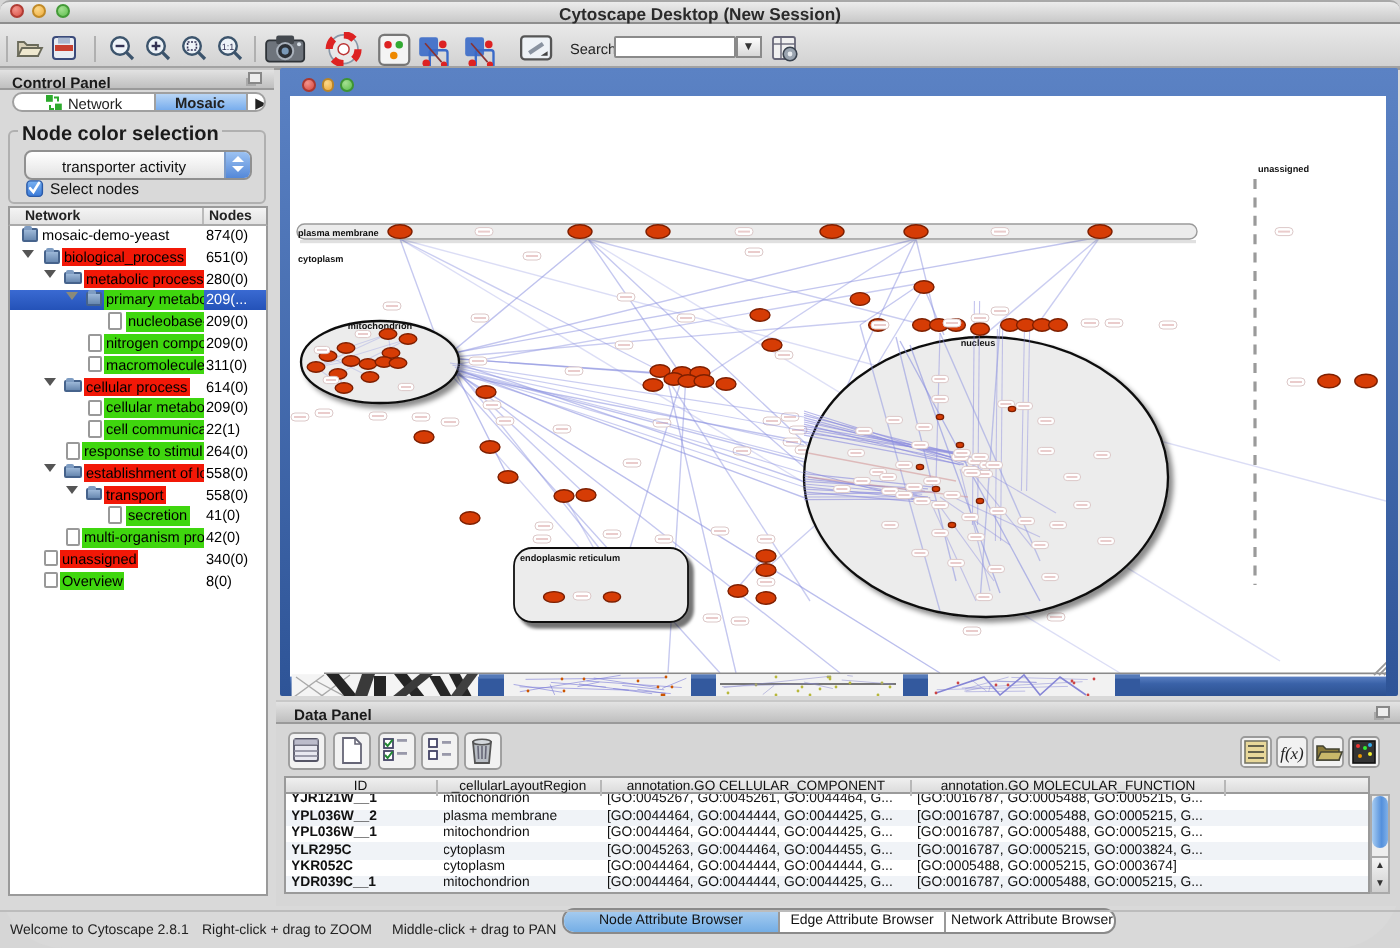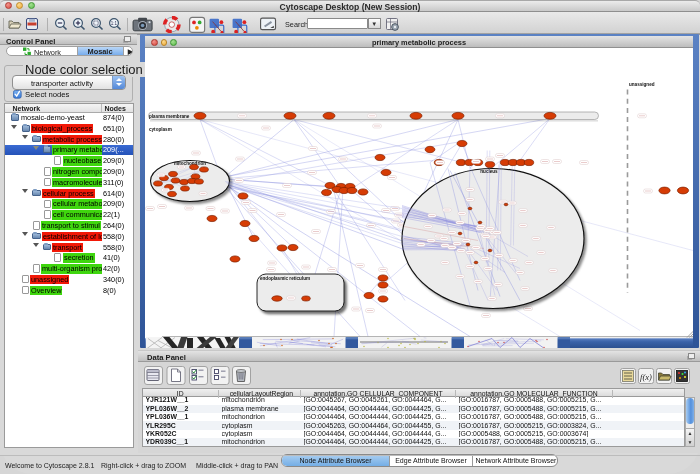--- a/index.html
+++ b/index.html
@@ -22,21 +22,21 @@
 #cptitle { left:0; top:34px; width:137px; height:11px; background:linear-gradient(#e2e2e2,#bfbfbf); border-bottom:1px solid #9a9a9a; border-top:1px solid #c8c8c8; }
 #cptitle span { position:absolute; left:6px; top:1.5px; font-size:7.6px; font-weight:bold; color:#1a1a1a; }
 .floatic { position:absolute; width:7px; height:6px; border:1px solid #888; background:#eee; box-shadow:-2px 2px 0 -1px #aaa; }
 #cpbg { left:0; top:45px; width:137px; height:410px; background:#d9d9d9; }
 #tabs { left:5.5px; top:45.5px; width:127px; height:10.5px; background:#fff; border:1px solid #a0a0a0; border-radius:5.5px; overflow:hidden; }
 #tabs .seg { position:absolute; top:0; height:100%; font-size:7.4px; color:#222; text-align:center; }
 #seg-net { left:0; width:70px; line-height:10px; }
 #seg-mos { left:70px; width:47px; background:linear-gradient(#b9d6f6,#78aded); font-weight:bold; line-height:10px; border-left:1px solid #a0a0a0; border-right:1px solid #a0a0a0; }
 #seg-arr { left:117px; width:14px; line-height:10px; font-size:6px; }
 #groupbox { left:4px; top:65px; width:129px; height:37px; border:1px solid #b0b0b0; border-radius:3px; }
-#gblabel { left:9px; top:61.5px; font-size:13px; font-weight:normal; color:#1a1a1a; background:#d9d9d9; padding:0 2px;margin-left:14px; }
+#gblabel { left:9px; top:61.5px; font-size:10px; font-weight:bold; color:#1a1a1a; background:#d9d9d9; padding:0 2px; }
 #combo { left:11.5px; top:74.5px; width:114px; height:15px; border:1px solid #909090; border-radius:4px; background:linear-gradient(#ffffff,#e2e2e2); }
 #combo .txt { position:absolute; left:0; right:13px; top:3px; text-align:center; font-size:7.6px; color:#111; }
 #combo .cap { position:absolute; right:0; top:0; width:13px; height:13px; border-radius:0 3px 3px 0; background:linear-gradient(#9cc2f2,#5488d8); border-left:1px solid #7a9ac8; }
 #combo .cap i { position:absolute; left:3px; width:0; height:0; border-left:3px solid transparent; border-right:3px solid transparent; }
 #cklabel { left:25px; top:89.5px; font-size:7.7px; color:#111; }
 #treebox { left:3.5px; top:103px; width:130px; height:345px; background:#fff; border:1px solid #9a9a9a; }
 #treehdr { left:3.5px; top:103px; width:130px; height:9.5px; background:linear-gradient(#f4f4f4,#e2e2e2); border:1px solid #9a9a9a; border-bottom:1px solid #aaa; }
 #treehdr span { position:absolute; top:1px; font-size:7px; font-weight:bold; color:#222; }
 .trow { position:absolute; left:4.5px; width:128px; height:10.3px; }
 .trow .fold { position:absolute; top:1.6px; width:8.6px; height:6.6px; background:linear-gradient(#9db8d8,#6888b0); border:0.8px solid #46638c; border-radius:1px; }
@@ -171,23 +171,20 @@
         <circle cx="9" cy="9" r="1.2" fill="#e8ecf0"></circle>
       </g>
 </svg>
 <div class="abs" id="searchlbl">Search:</div>
 <div class="abs" id="searchbox"></div>
 <div class="abs" id="searchdd">▼</div>
 
 <div class="abs" style="left:0;top:33.5px;width:700px;height:1px;background:#9a9a9a"></div>
 
 <div class="abs" id="frame"></div>
-<div class="abs" id="ftitle">
-      <span class="t">primary metabolic process</span>
-    </div>
 <div class="mtl" style="left:151.2px;top:39.3px;background:radial-gradient(circle at 35% 30%,#f2948c,#d8463c);border:0.5px solid #a83830;"></div>
 <div class="mtl" style="left:160.6px;top:39.3px;background:radial-gradient(circle at 35% 30%,#fbd88a,#eeab3c);border:0.5px solid #b8842a;"></div>
 <div class="mtl" style="left:170.4px;top:39.3px;background:radial-gradient(circle at 35% 30%,#a5df92,#5abc4a);border:0.5px solid #3e9434;"></div>
 <svg style="position:absolute;left:145px;top:47.5px" width="548" height="300.5" viewBox="145 47.5 548 300.5">
 <rect x="145" y="47.5" width="548" height="300.5" fill="#fff"></rect>
 <g>
         <line x1="221.0336947830367" y1="176.25010755222667" x2="200" y2="119" stroke="#8c92e0" stroke-width="0.7" opacity="0.4912543977553679"></line>
         <line x1="216.45531811963704" y1="183.36471214164013" x2="294" y2="119" stroke="#8c92e0" stroke-width="0.7" opacity="0.5515049231134367"></line>
         <line x1="223.8139752447533" y1="176.86938832629417" x2="458" y2="119" stroke="#8c92e0" stroke-width="0.7" opacity="0.5132882729527906"></line>
         <line x1="214.32776941381877" y1="178.18637974803605" x2="550" y2="118" stroke="#8c92e0" stroke-width="0.7" opacity="0.5258032932155043"></line>
@@ -781,21 +778,21 @@
 <span class="tlab" style="left:47.5px;background:#3fd60e;max-width:50px;">cellular metabol</span>
 <span class="tcount" style="color:#000">209(0)</span>
 </div>
 <div class="trow" style="top:209.6px;">
 <span class="page" style="left:39.5px"></span>
 <span class="tlab" style="left:47.5px;background:#3fd60e;max-width:50px;">cell communicat</span>
 <span class="tcount" style="color:#000">22(1)</span>
 </div>
 <div class="trow" style="top:220.4px;">
 <span class="page" style="left:28.5px"></span>
-<span class="tlab" style="left:36.5px;background:#3fd60e;max-width:61px;">transport to stimul</span>
+<span class="tlab" style="left:36.5px;background:#3fd60e;max-width:61px;">response to stimul</span>
 <span class="tcount" style="color:#000">264(0)</span>
 </div>
 <div class="trow" style="top:231.2px;">
 <span style="position:absolute;left:17.5px;top:1.2px;width:0;height:0;border-left:3.4px solid transparent;border-right:3.4px solid transparent;border-top:4.6px solid #555;"></span>
 <span class="fold" style="left:27.8px"></span>
 <span class="tlab" style="left:37.5px;background:#f21807;max-width:60px;">establishment of lo</span>
 <span class="tcount" style="color:#000">558(0)</span>
 </div>
 <div class="trow" style="top:242.0px;">
 <span style="position:absolute;left:28.2px;top:1.2px;width:0;height:0;border-left:3.4px solid transparent;border-right:3.4px solid transparent;border-top:4.6px solid #555;"></span>

